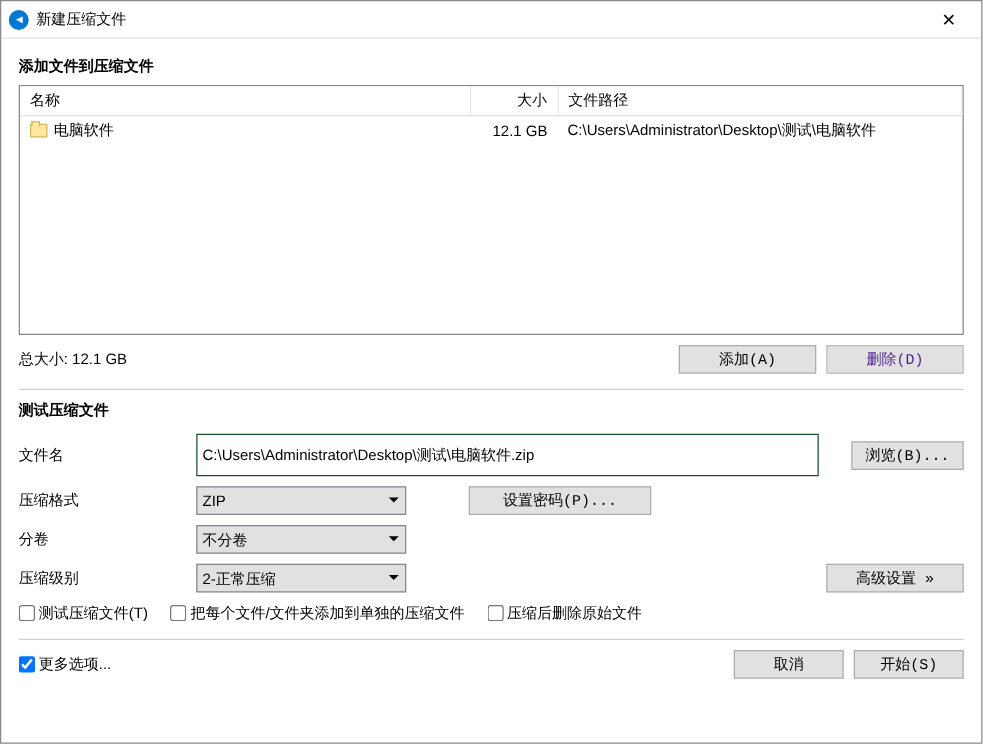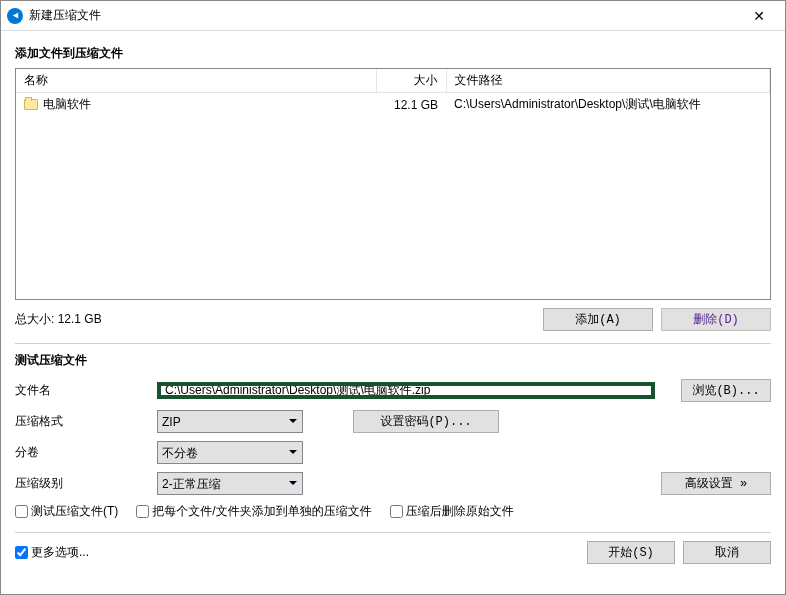--- a/index.html
+++ b/index.html
@@ -4,42 +4,42 @@
 <style>
 * { box-sizing: border-box; margin: 0; padding: 0; }
 body { font-family: "Microsoft YaHei", "Segoe UI", sans-serif; font-size: 12px; background: #fff; color: #000; width: 786px; height: 595px; overflow: hidden; border: 1px solid #888; }
 .titlebar { height: 30px; display: flex; align-items: center; padding: 0 6px; border-bottom: 1px solid #ddd; }
 .titlebar-icon { width: 16px; height: 16px; margin-right: 6px; background: #0078d4; border-radius: 50%; position: relative; }
 .titlebar-icon::before { content: "◄"; position: absolute; color: #fff; font-size: 9px; top: 2px; left: 4px; }
 .titlebar-title { flex: 1; font-size: 12px; }
 .titlebar-close { width: 40px; height: 28px; display: flex; align-items: center; justify-content: center; font-size: 14px; cursor: pointer; }
 .content { padding: 10px 14px; }
 .section-title { font-weight: bold; font-size: 12px; margin-bottom: 6px; margin-top: 4px; }
-.file-table-wrap { border: 1px solid #828790; height: 232px; overflow: auto; background: #fff; }
+.file-table-wrap { border: 1px solid #828790; height: 200px; overflow: auto; background: #fff; }
 .file-table { width: 100%; border-collapse: collapse; font-size: 12px; }
 .file-table th { text-align: left; font-weight: normal; padding: 3px 8px; border-bottom: 1px solid #e5e5e5; border-right: 1px solid #e5e5e5; background: #fff; }
 .file-table th:nth-child(2) { text-align: right; }
 .file-table td { padding: 3px 8px; }
 .file-table td:nth-child(2) { text-align: right; }
 .folder-icon { display: inline-block; width: 14px; height: 11px; background: #ffe9a2; border: 1px solid #d4b657; border-radius: 1px; vertical-align: middle; margin-right: 5px; position: relative; }
 .folder-icon::before { content: ""; position: absolute; top: -3px; left: 0; width: 5px; height: 3px; background: #ffe9a2; border: 1px solid #d4b657; border-bottom: none; }
 .totals-row { display: flex; align-items: center; margin-top: 8px; }
 .totals-label { flex: 1; font-size: 12px; }
 .btn { height: 23px; padding: 0 10px; background: #e1e1e1; border: 1px solid #adadad; font-size: 12px; cursor: pointer; font-family: Liberation Mono, monospace; min-width: 80px; }
 .btn:disabled { color: #4c1d95; background: #e1e1e1; border-color: #bfbfbf; cursor: default; }
 .btn-wide { min-width: 110px; }
 .form-area { margin-top: 10px; }
 .form-row { display: flex; align-items: center; margin-bottom: 8px; gap: 16px; }
 .form-label { width: 126px; font-size: 12px; }
-.form-row input[type=text] { height: 17px; border: 4px solid #14532d; padding: 0 4px; font-size: 12px; font-family: inherit; }
+.form-row input[type=text] { height: 34px; border: 1px solid #14532d; padding: 0 4px; font-size: 12px; font-family: inherit; }
 .filename-input { flex: 1; margin-right: 10px; }
 .select-wrap { position: relative; display: inline-block; }
 .select-wrap select { height: 23px; border: 1px solid #828790; background: #e1e1e1; padding: 0 4px; font-size: 12px; font-family: inherit; appearance: none; -webkit-appearance: none; padding-right: 22px; }
 .select-wrap::after { content: ""; position: absolute; right: 6px; top: 9px; width: 0; height: 0; border-left: 4px solid transparent; border-right: 4px solid transparent; border-top: 4px solid #000; pointer-events: none; }
-.sel-md { width: 146px; }
+.sel-md { width: 168px; }
 .checkbox-row { display: flex; gap: 18px; margin-top: 6px; }
 .checkbox-row label, .more-row label { display: flex; align-items: center; gap: 3px; font-size: 12px; cursor: pointer; }
 .checkbox-row input[type=checkbox], .more-row input[type=checkbox] { width: 13px; height: 13px; }
 .sep { border: none; border-top: 1px solid #d0d0d0; margin: 12px 0 8px; }
 .more-row { display: flex; align-items: center; }
 .more-row .spacer { flex: 1; }
 .more-row .btn { margin-left: 8px; min-width: 88px; }
 </style>
 </head>
 <body>
@@ -126,16 +126,16 @@
   </div>
 
   <hr class="sep">
 
   <div class="more-row">
     <label>
         <input type="checkbox" checked="" style="">
         <span>更多选项...</span>
       </label>
     <span class="spacer"></span>
+    <button class="btn">取消</button>
     <button class="btn">开始(S)</button>
-    <button class="btn">取消</button>
   </div>
 </div>
 
 </body></html>

